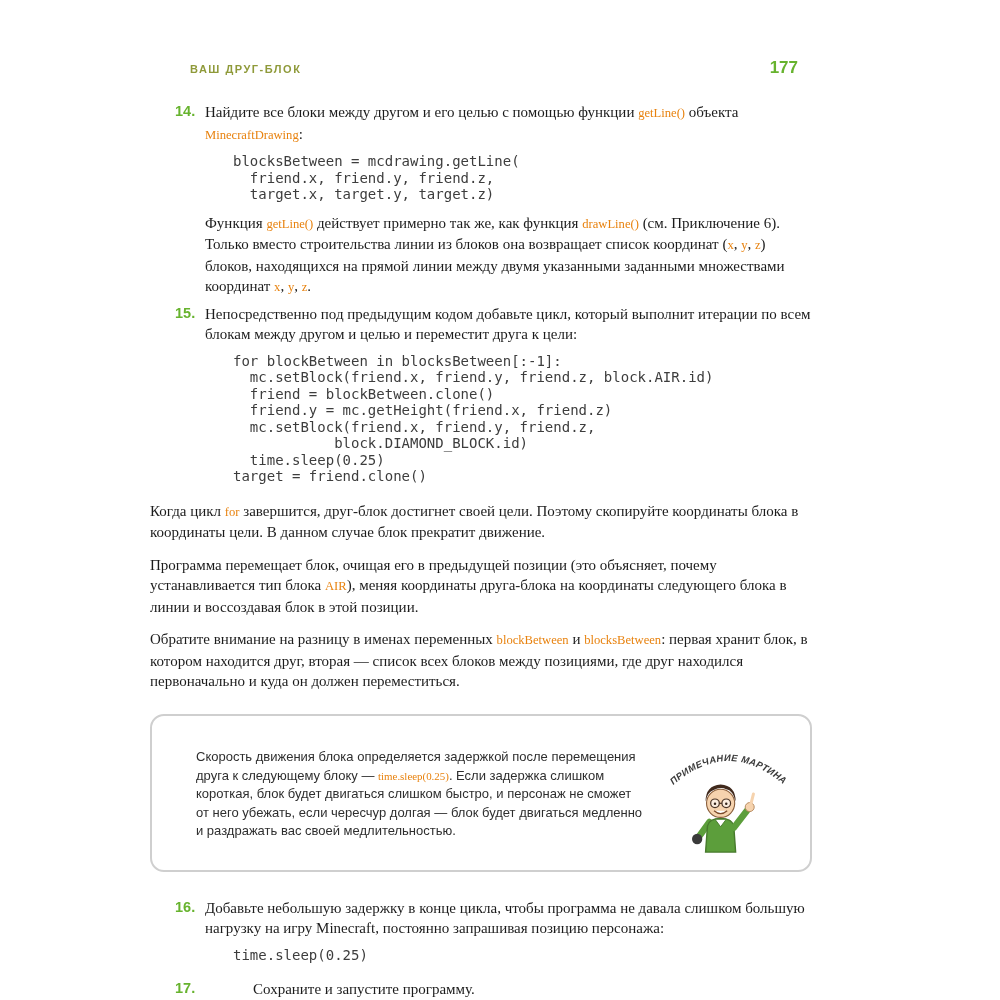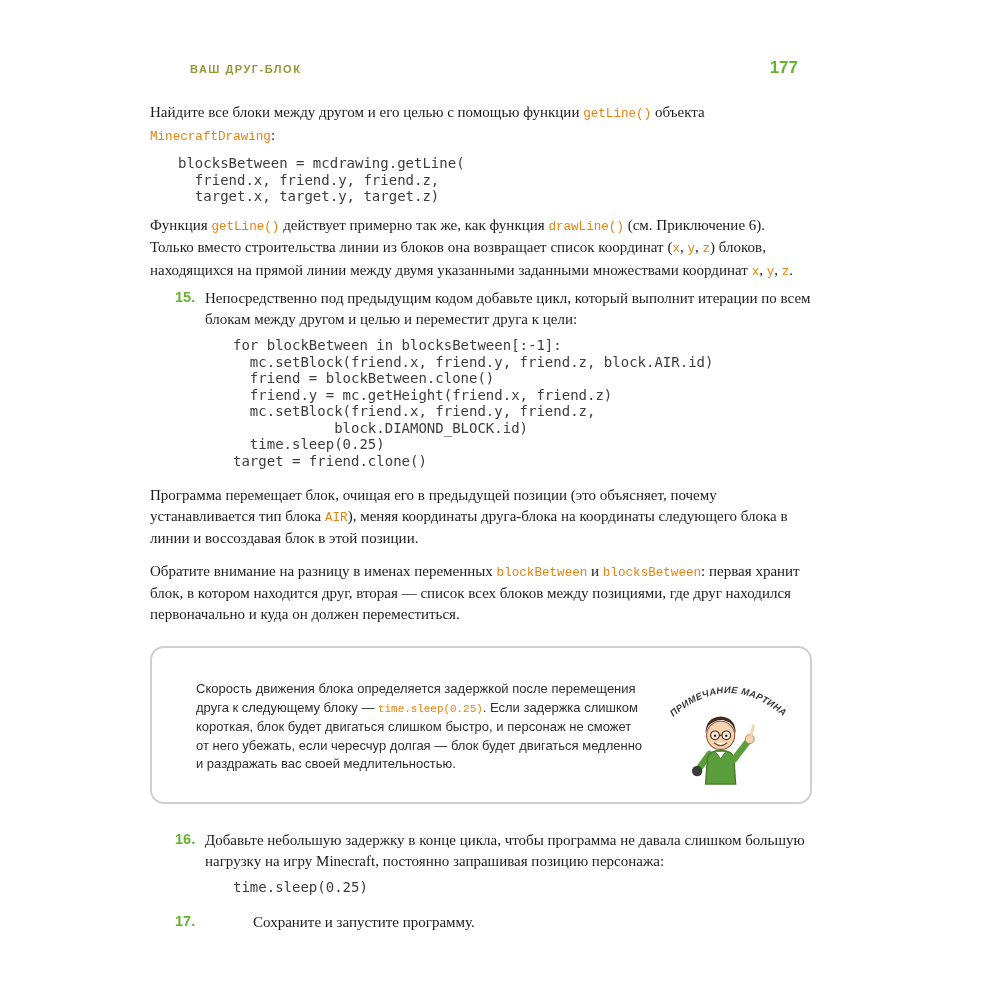--- a/index.html
+++ b/index.html
@@ -54,21 +54,21 @@
     margin:8px 0 10px 28px;
   }
   .codeblock + .steptext { margin-top:4px; }
   
   .para {
     font-size:15px; line-height:20.5px;
     margin-bottom:12px;
   }
   
   .seg-code {
-    font-family:Liberation Mono, monospace;
+    font-family:Liberation Serif, serif;
     font-size:0.84em;
     color:var(--orange,#e8820e);
   }
   
   .notebox {
     margin-top:22px; margin-bottom:26px;
     border:2px solid #cfcfcf;
     border-radius:14px;
     padding:18px 14px 14px 44px;
     display:flex; align-items:center; gap:20px;
@@ -95,20 +95,21 @@
 <body>
 
 <div class="page">
 
   <header class="pagehead">
     <span class="running">ВАШ ДРУГ-БЛОК</span>
     <span class="pagenum">177</span>
   </header>
 
   <section class="step">
+    <span class="stepnum">14.</span>
     <div class="stepbody">
       <p class="steptext"><span>Найдите все блоки между другом и его целью с помощью функции </span><span class="seg-code">getLine()</span><span> объекта </span><span class="seg-code">MinecraftDrawing</span><span>:</span></p>
       <pre class="codeblock">blocksBetween = mcdrawing.getLine(
   friend.x, friend.y, friend.z,
   target.x, target.y, target.z)</pre>
       <p class="steptext"><span>Функция </span><span class="seg-code">getLine()</span><span> действует примерно так же, как функция </span><span class="seg-code">drawLine()</span><span> (см. Приключение 6). Только вместо строительства линии из блоков она возвращает список координат (</span><span class="seg-code">x</span><span>, </span><span class="seg-code">y</span><span>, </span><span class="seg-code">z</span><span>) блоков, находящихся на прямой линии между двумя указанными заданными множествами координат </span><span class="seg-code">x</span><span>, </span><span class="seg-code">y</span><span>, </span><span class="seg-code">z</span><span>.</span></p>
     </div>
   </section>
 
   <section class="step">
@@ -119,20 +120,21 @@
   mc.setBlock(friend.x, friend.y, friend.z, block.AIR.id)
   friend = blockBetween.clone()
   friend.y = mc.getHeight(friend.x, friend.z)
   mc.setBlock(friend.x, friend.y, friend.z,
             block.DIAMOND_BLOCK.id)
   time.sleep(0.25)
 target = friend.clone()</pre>
     </div>
   </section>
 
+  <p class="para"><span>Когда цикл </span><span class="seg-code">for</span><span> завершится, друг-блок достигнет своей цели. Поэтому скопируйте координаты блока в координаты цели. В данном случае блок прекратит движение.</span></p>
   <p class="para"><span>Программа перемещает блок, очищая его в предыдущей позиции (это объясняет, почему устанавливается тип блока </span><span class="seg-code">AIR</span><span>), меняя координаты друга-блока на координаты следующего блока в линии и воссоздавая блок в этой позиции.</span></p>
   <p class="para"><span>Обратите внимание на разницу в именах переменных </span><span class="seg-code">blockBetween</span><span> и </span><span class="seg-code">blocksBetween</span><span>: первая хранит блок, в котором находится друг, вторая — список всех блоков между позициями, где друг находился первоначально и куда он должен переместиться.</span></p>
 
   <aside class="notebox">
     <p class="notetext"><span>Скорость движения блока определяется задержкой после перемещения друга к следующему блоку — </span><span class="seg-code">time.sleep(0.25)</span><span>. Если задержка слишком короткая, блок будет двигаться слишком быстро, и персонаж не сможет от него убежать, если чересчур долгая — блок будет двигаться медленно и раздражать вас своей медлительностью.</span></p>
     <div class="noteart">
       <svg viewBox="0 0 140 130">
 
         <defs>
           <path id="labelArc" d="M 8 58 Q 70 2 134 62" fill="none"></path>

